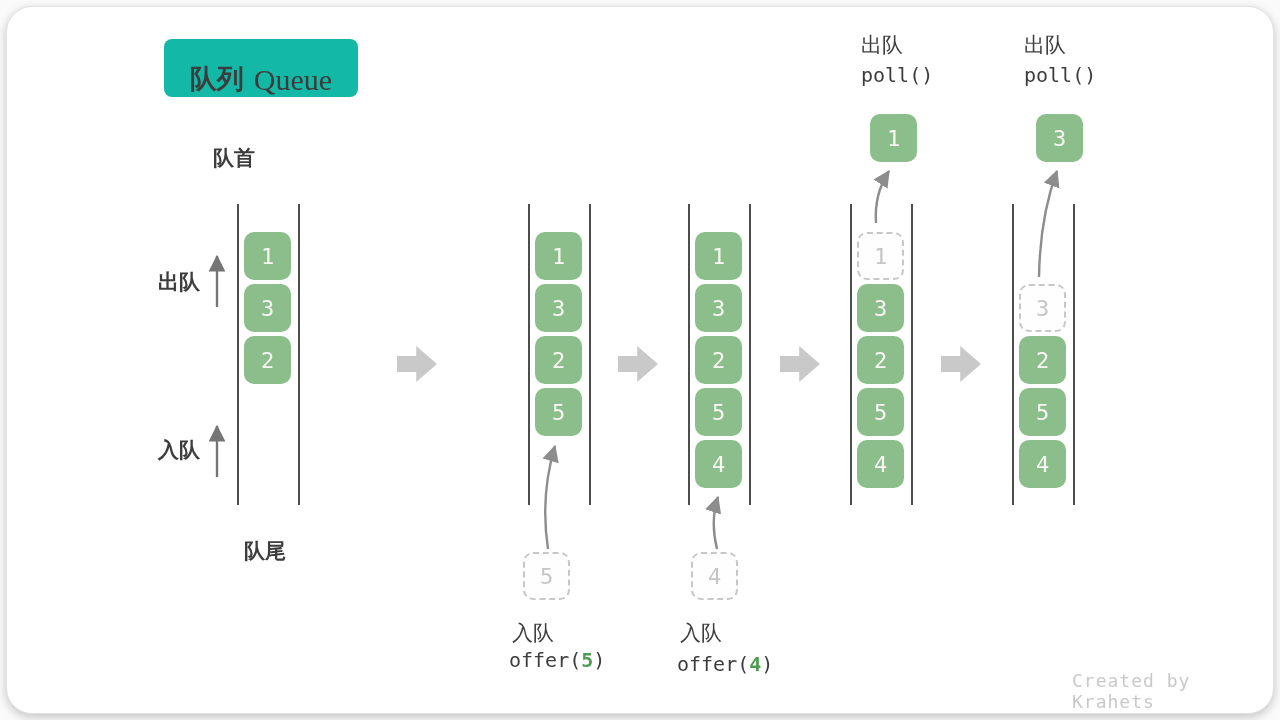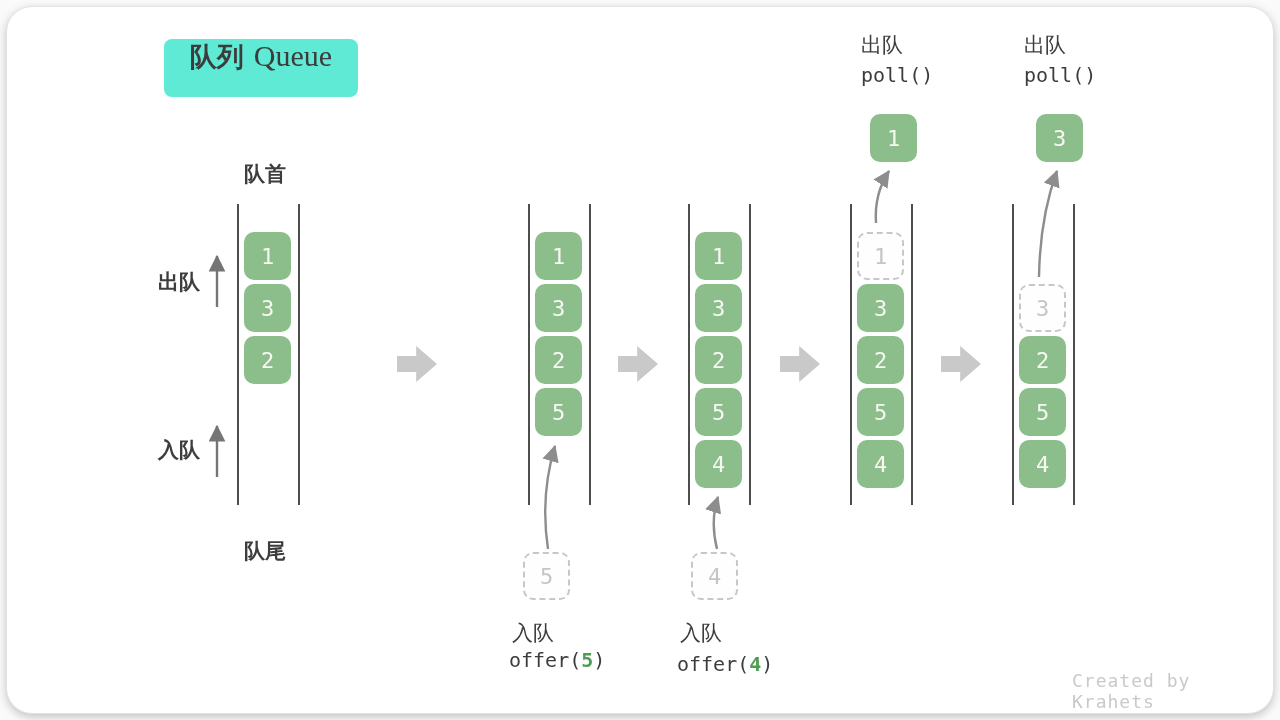--- a/index.html
+++ b/index.html
@@ -1,22 +1,22 @@
 <!DOCTYPE html>
 <html><head>
 <meta charset="utf-8">
 <style>
   html,body{margin:0;padding:0;background:#fafafa;width:1280px;height:720px;overflow:hidden;
     font-family:"Liberation Sans","DejaVu Sans",sans-serif;}
   #canvas{position:absolute;left:6px;top:6px;width:1266px;height:706px;background:#ffffff;
     border-radius:26px;border:1px solid #e3e3e3;box-shadow:0 3px 10px rgba(0,0,0,0.22);}
   .abs{position:absolute;}
   
-  #title-box{left:164px;top:39px;width:194px;height:58px;background:#5eead4;border-radius:8px;
-    display:flex;align-items:flex-start;justify-content:center;gap:10px;color:#3c3c3c;}
+  #title-box{left:164px;top:39px;width:194px;height:58px;background:#14b8a6;border-radius:8px;
+    display:flex;align-items:flex-end;justify-content:center;gap:10px;color:#3c3c3c;}
   #title-box .zh{font-size:27px;font-weight:bold;}
   #title-box .en{font-size:30px;font-family:Liberation Serif, serif;}
   
   .cn-bold{font-size:21px;font-weight:bold;color:#3d3d3d;}
   .cn-reg{font-size:21px;font-weight:normal;color:#3d3d3d;}
   .code{font-size:20px;font-family:"DejaVu Sans Mono","Liberation Mono",monospace;color:#3c3c3c;}
   .code .arg{font-weight:bold;}
   
   .rail{width:1.6px;background:#4d4d4d;top:204px;height:301px;}
   
@@ -34,21 +34,21 @@
 </head>
 <body>
 
 <div id="canvas"></div>
 
 <div class="abs" id="title-box">
   <span class="zh">队列</span>
   <span class="en">Queue</span>
 </div>
 
-<div class="abs cn-bold" style="left:213px;top:160px;width:104px;text-align:center;">队首</div>
+<div class="abs cn-bold" style="left:213px;top:144px;width:104px;">队首</div>
 <div class="abs cn-bold" style="left:213px;top:537px;width:104px;text-align:center;">队尾</div>
 
 <div class="abs cn-bold" style="left:140px;top:268px;width:60px;text-align:right;">出队</div>
 <div class="abs cn-bold" style="left:140px;top:436px;width:60px;text-align:right;">入队</div>
 
 <div id="queues">
     <div>
       <div class="abs rail" style="left: 237px;"></div>
       <div class="abs rail" style="left: 298px;"></div>
       <div class="abs cell solid" style="left: 244px; top: 232px;">1</div>

